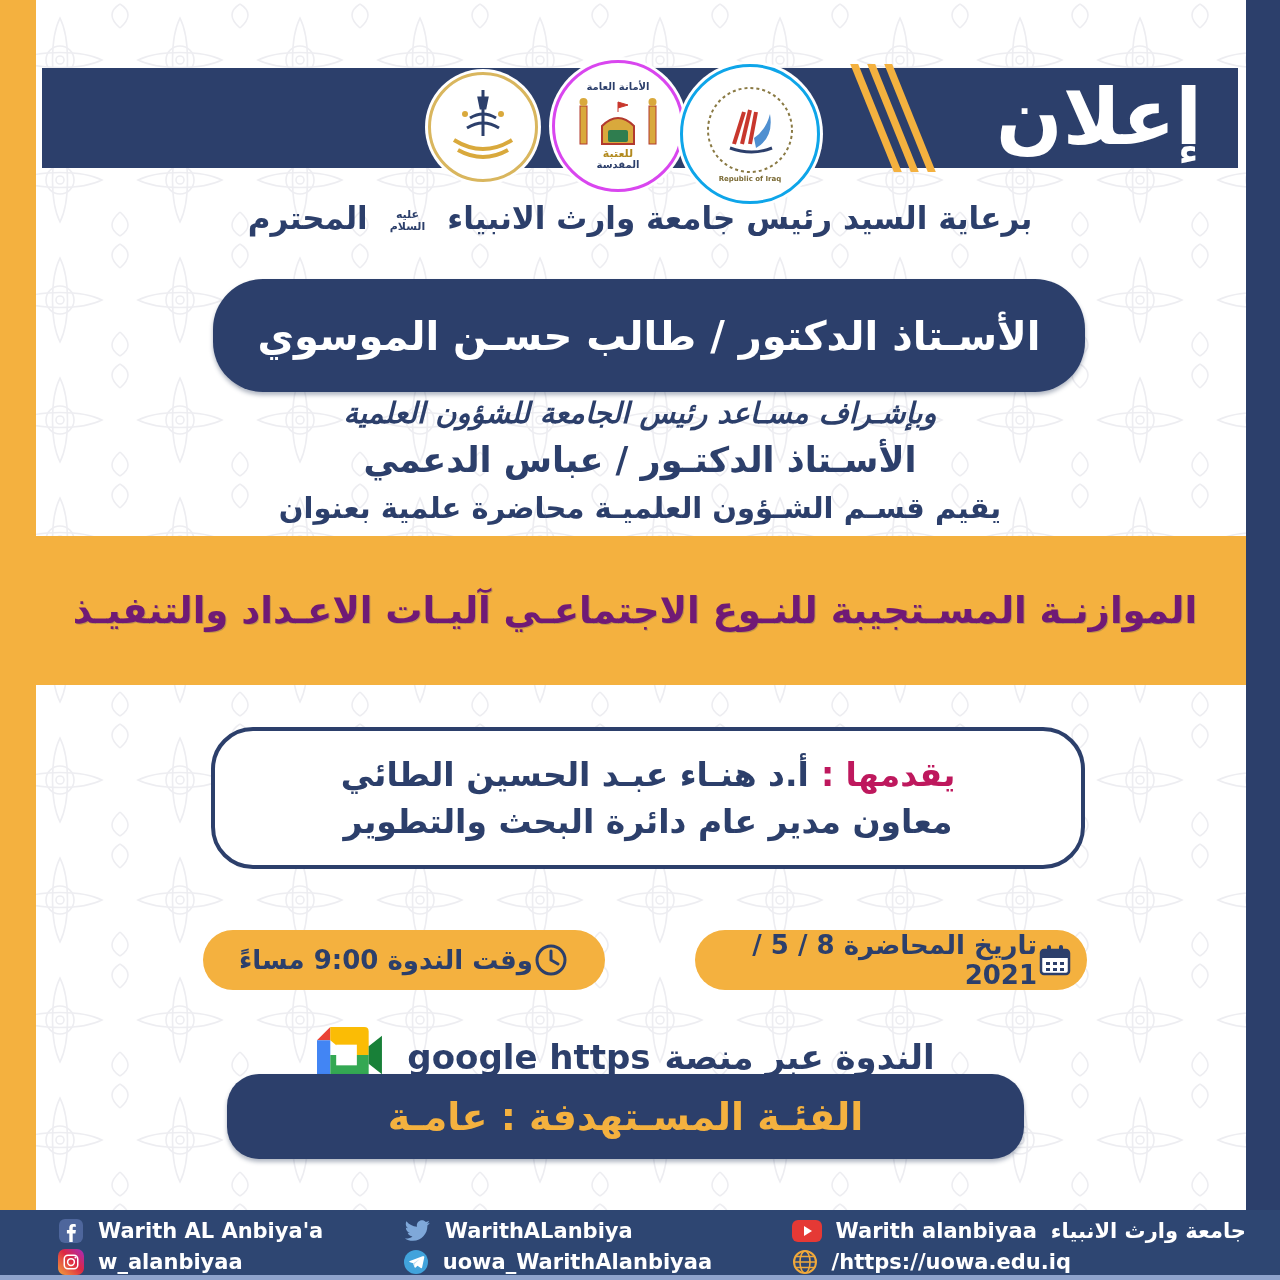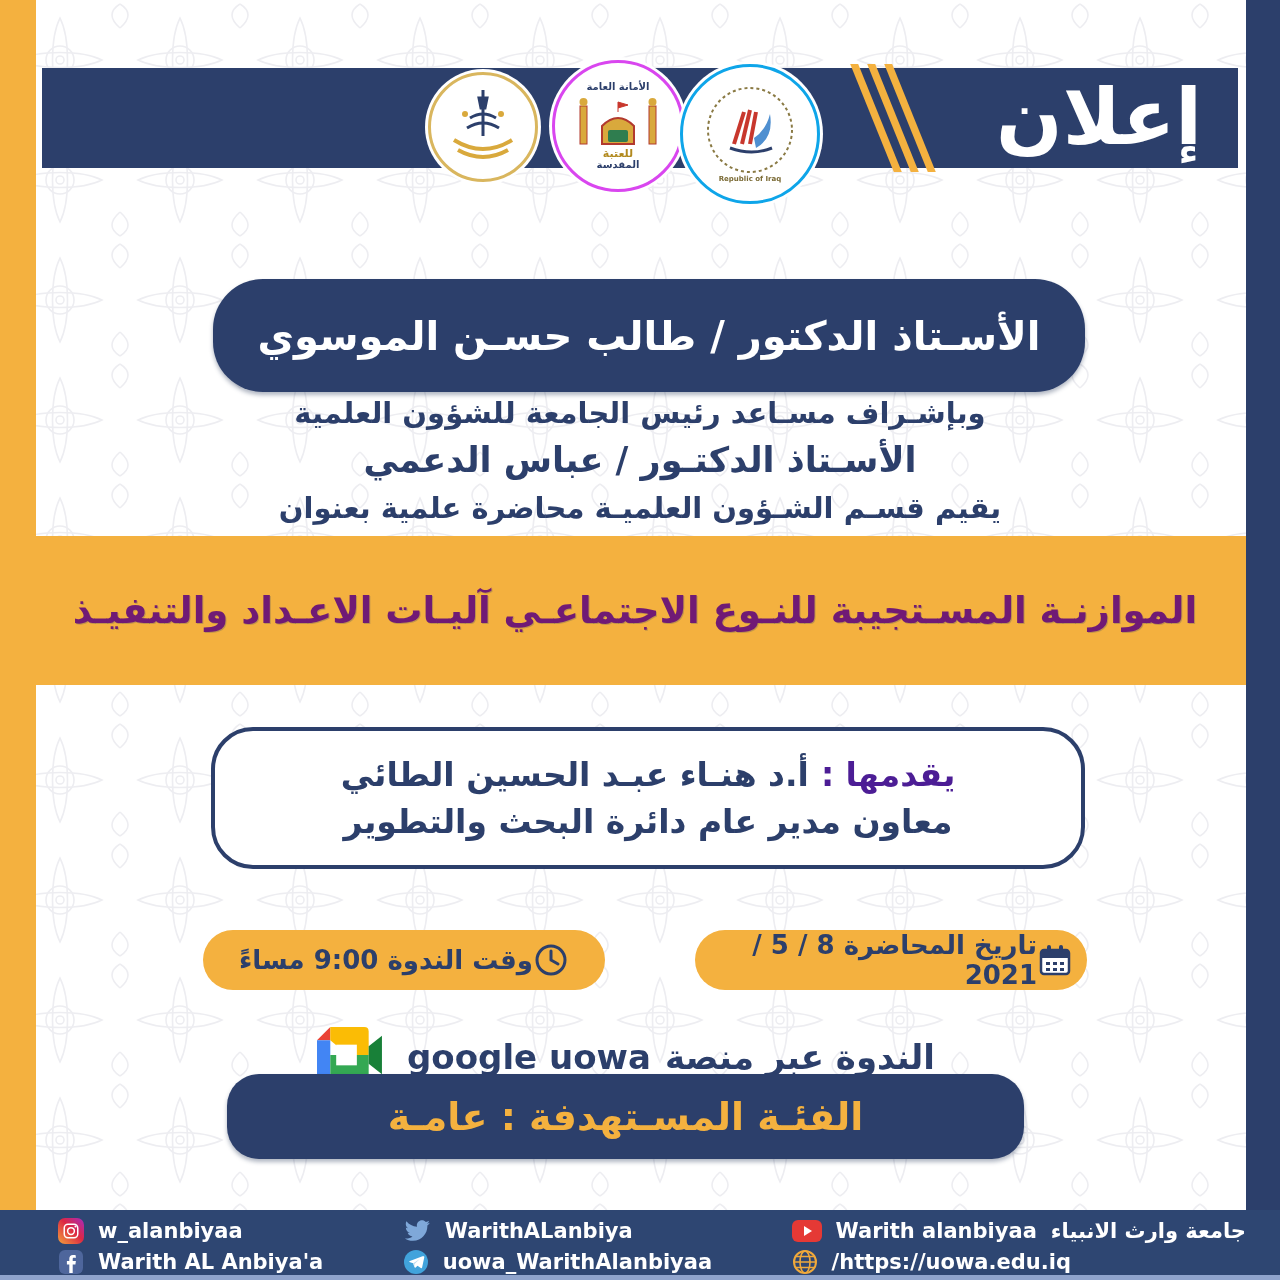--- a/index.html
+++ b/index.html
@@ -30,36 +30,36 @@
   .ministry-caption{font-size:7px;font-weight:bold;color:#7a6a34;margin-top:1px;}
   
   .sponsor-line{position:absolute;left:100px;top:200px;width:1080px;text-align:center;z-index:3;
     color:#2C3F6B;font-weight:bold;font-size:31px;}
   .honorific{display:inline-block;width:46px;font-size:11px;line-height:1.05;text-align:center;
     vertical-align:middle;color:#2C3F6B;font-weight:bold;margin:0 6px;}
   .name-box{position:absolute;left:213px;top:279px;width:872px;height:113px;background:#2C3F6B;
     border-radius:50px;z-index:3;display:flex;align-items:center;justify-content:center;
     color:#fff;font-weight:bold;font-size:40px;box-shadow:0 3px 4px rgba(30,45,80,.35);}
   .sup-line1{position:absolute;left:100px;top:396px;width:1080px;text-align:center;z-index:3;
-    color:#2C3F6B;font-weight:bold;font-size:29px;}
+    color:#2C3F6B;font-weight:bold;font-size:29px;font-style:italic;}
   .sup-line2{position:absolute;left:100px;top:440px;width:1080px;text-align:center;z-index:3;
     color:#2C3F6B;font-weight:bold;font-size:35px;}
   .sup-line3{position:absolute;left:100px;top:491px;width:1080px;text-align:center;z-index:3;
     color:#2C3F6B;font-weight:bold;font-size:29px;}
   
   .title-band{position:absolute;left:0;top:536px;width:1246px;height:149px;background:#F4B13F;z-index:3;
     display:flex;align-items:center;justify-content:center;padding:0 45px;box-sizing:border-box;}
   .title-band .t{color:#701a75;font-weight:bold;font-size:37px;text-align:center;
     text-shadow:1px 1px 0 rgba(44,63,107,.25);margin-left:24px;}
   
   .presenter-box{position:absolute;left:211px;top:727px;width:866px;height:134px;background:#fff;
     border:4px solid #2C3F6B;border-radius:42px;z-index:3;display:flex;flex-direction:column;
     align-items:center;justify-content:center;gap:8px;}
   .presenter-line{display:flex;gap:12px;align-items:baseline;font-weight:bold;font-size:33px;}
-  .presenter-label{color:#4c1d95;}
+  .presenter-label{color:#be185d;}
   .presenter-name{color:#2C3F6B;}
   .presenter-title{color:#2C3F6B;font-weight:bold;font-size:33px;}
   
   .pill{position:absolute;top:930px;height:60px;background:#F4B13F;border-radius:30px;z-index:3;
     display:flex;align-items:center;justify-content:center;color:#2C3F6B;
     font-weight:bold;font-size:26px;padding:0 14px;box-sizing:border-box;}
   .pill-date{left:695px;width:392px;}
   .pill-time{left:203px;width:402px;}
   .pill .ic{flex:0 0 auto;display:flex;align-items:center;}
   
@@ -153,20 +153,25 @@
   </div>
 
   <div class="stripes">
     <div class="bar"></div>
       <div class="bar"></div>
       <div class="bar"></div>
   </div>
 
   <div class="announce rtl">إعلان</div>
 
+  <div class="sponsor-line rtl">
+    <span>برعاية السيد  رئيس جامعة وارث الانبياء</span>
+    <span class="honorific">عليه السلام</span>
+    <span>المحترم</span>
+  </div>
 
   <div class="name-box rtl">
     <span>الأسـتاذ الدكتور / طالب حسـن الموسوي</span>
   </div>
 
   <div class="sup-line1 rtl">وبإشـراف مسـاعد رئيس الجامعة للشؤون العلمية</div>
   <div class="sup-line2 rtl">الأسـتاذ الدكتـور / عباس الدعمي</div>
   <div class="sup-line3 rtl">يقيم قسـم الشـؤون العلميـة  محاضرة علمية بعنوان</div>
 
   <div class="title-band">
@@ -207,21 +212,21 @@
         <circle cx="18" cy="18" r="14" fill="none" stroke="#2C3F6B" stroke-width="3"></circle>
         <path d="M18 18 L18 9 M18 18 L25 22" stroke="#2C3F6B" stroke-width="3" stroke-linecap="round" fill="none"></path>
       </svg>
     </span>
     <span>وقت الندوة 9:00 مساءً</span>
   </div>
 
   <div class="meet-row rtl">
     <div class="meet-text rtl">
       <span>الندوة عبر منصة</span>
-      <span>google uowa</span>
+      <span>google https</span>
     </div>
     <span>
       <svg width="74" height="62" viewBox="0 0 100 84">
         <path d="M8 22 L26 4 L26 22 Z" fill="#EA4335"></path>
         <path d="M26 4 L72 4 Q78 4 78 10 L78 42 L50 42 L26 22 Z" fill="#FBBC05"></path>
         <path d="M8 22 L26 22 L26 80 L14 80 Q8 80 8 74 Z" fill="#4285F4"></path>
         <path d="M26 42 L78 42 L78 74 Q78 80 72 80 L26 80 Z" fill="#34A853"></path>
         <rect x="34" y="28" width="28" height="28" fill="#ffffff"></rect>
         <path d="M78 30 L96 16 L96 68 L78 54 Z" fill="#188038"></path>
       </svg>
@@ -229,39 +234,39 @@
   </div>
 
   <div class="target-box rtl">
     <span>الفئـة المسـتهدفة : عامـة</span>
   </div>
 
   <div class="footer">
     <div class="fcol">
       <div class="frow">
         <span class="ic">
+          <svg width="26" height="26" viewBox="0 0 26 26">
+            <rect x="1" y="1" width="24" height="24" rx="6" fill="#4E669C"></rect>
+            <path d="M17.5 6 h-2.6 c-2.3 0-3.6 1.4-3.6 3.7 v2.4 h-2.4 v3.3 h2.4 V24 h3.4 v-8.6 h2.7 l.5-3.3 h-3.2 V9.9 c0-.8.4-1.2 1.2-1.2 h2.1 z" fill="#ffffff"></path>
+          </svg>
+        </span>
+        <span>Warith AL Anbiya'a</span>
+      </div>
+      <div class="frow">
+        <span class="ic">
           <span class="ig-badge">
             <svg width="18" height="18" viewBox="0 0 24 24" fill="none" stroke="#ffffff" stroke-width="2">
               <rect x="3" y="3" width="18" height="18" rx="5"></rect>
               <circle cx="12" cy="12" r="4.5"></circle>
               <circle cx="18" cy="6" r="1.4" fill="#ffffff" stroke="none"></circle>
             </svg>
           </span>
         </span>
         <span>w_alanbiyaa</span>
       </div>
-      <div class="frow">
-        <span class="ic">
-          <svg width="26" height="26" viewBox="0 0 26 26">
-            <rect x="1" y="1" width="24" height="24" rx="6" fill="#4E669C"></rect>
-            <path d="M17.5 6 h-2.6 c-2.3 0-3.6 1.4-3.6 3.7 v2.4 h-2.4 v3.3 h2.4 V24 h3.4 v-8.6 h2.7 l.5-3.3 h-3.2 V9.9 c0-.8.4-1.2 1.2-1.2 h2.1 z" fill="#ffffff"></path>
-          </svg>
-        </span>
-        <span>Warith AL Anbiya'a</span>
-      </div>
     </div>
 
     <div class="fcol">
       <div class="frow">
         <span class="ic">
           <svg width="28" height="24" viewBox="0 0 32 28">
             <path d="M31 4.5c-1.1.5-2.3.8-3.5 1 1.3-.8 2.2-2 2.7-3.4-1.2.7-2.5 1.2-3.9 1.5C25.1 2.3 23.5 1.5 21.8 1.5c-3.3 0-6 2.7-6 6 0 .5.1.9.2 1.4-5-.3-9.4-2.6-12.3-6.3-.5.9-.8 2-.8 3.1 0 2.1 1.1 3.9 2.7 5-.9 0-1.8-.3-2.6-.7v.1c0 2.9 2.1 5.3 4.8 5.9-.5.1-1 .2-1.6.2-.4 0-.8 0-1.1-.1.8 2.4 3 4.1 5.6 4.2-2 1.6-4.6 2.5-7.4 2.5-.5 0-1 0-1.4-.1 2.6 1.7 5.8 2.7 9.2 2.7 11 0 17-9.1 17-17v-.8c1.2-.8 2.2-1.9 2.9-3.1z" fill="#7FA8D9"></path>
           </svg>
         </span>
         <span>WarithALanbiya</span>

